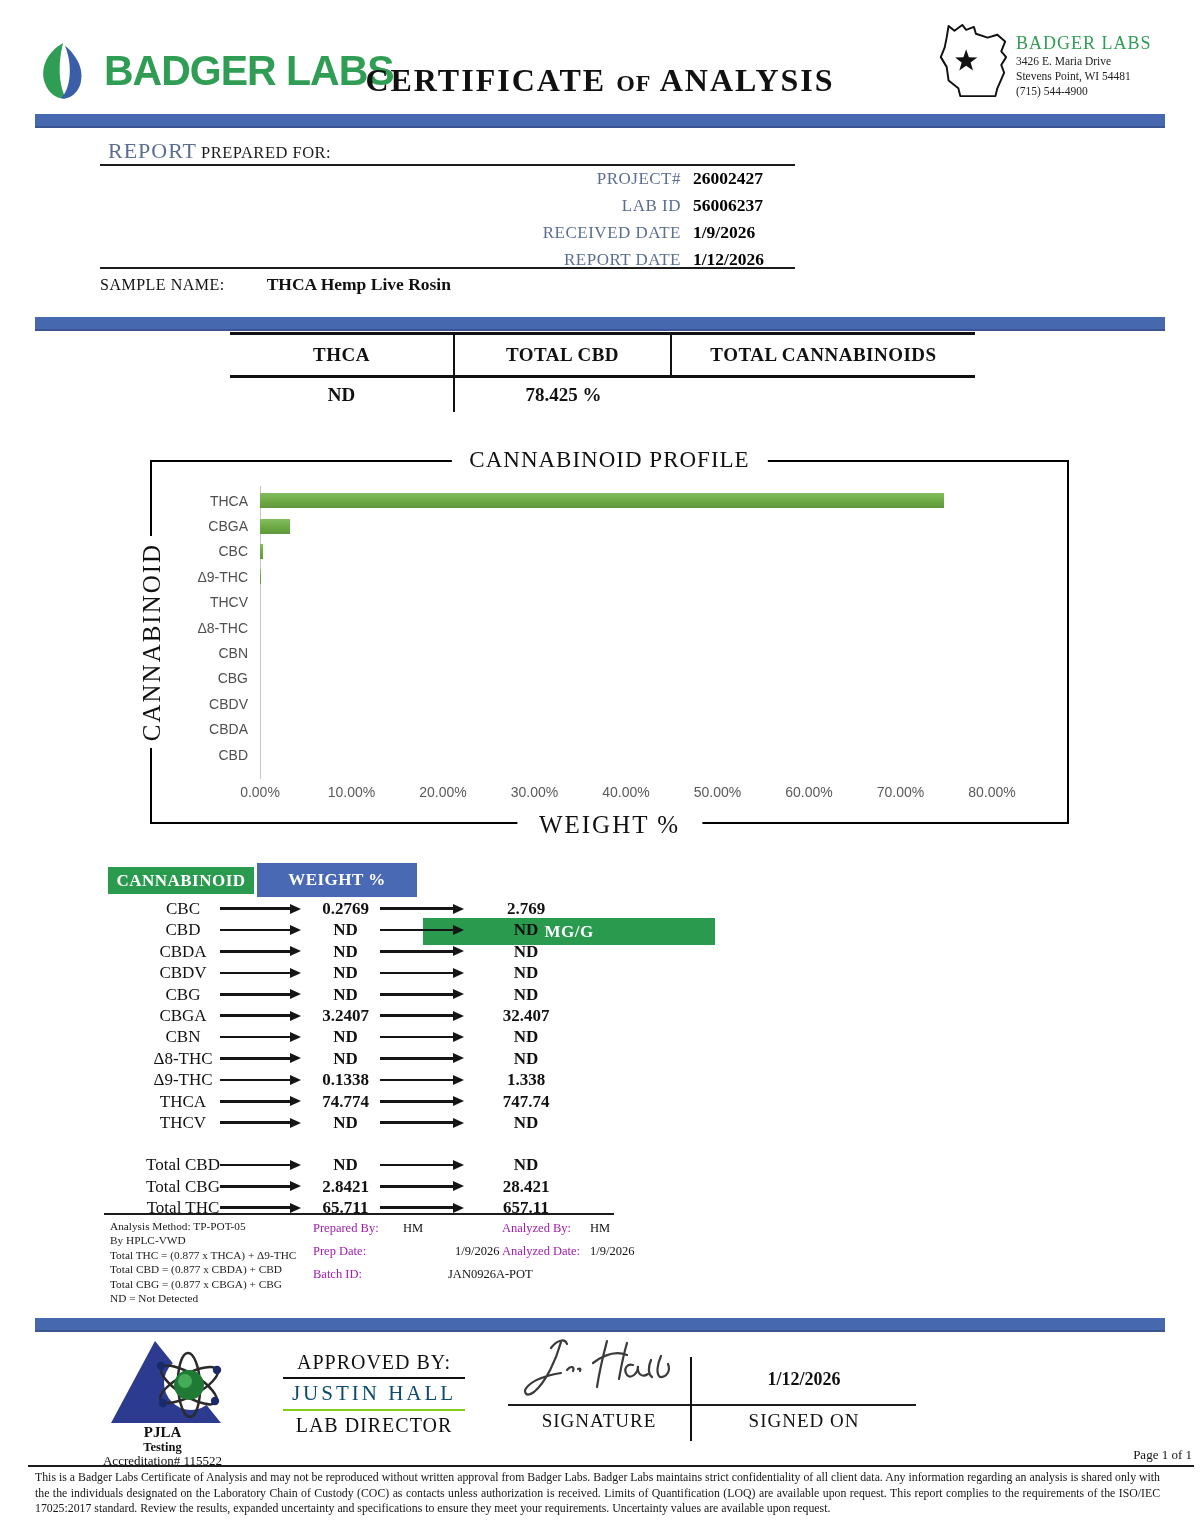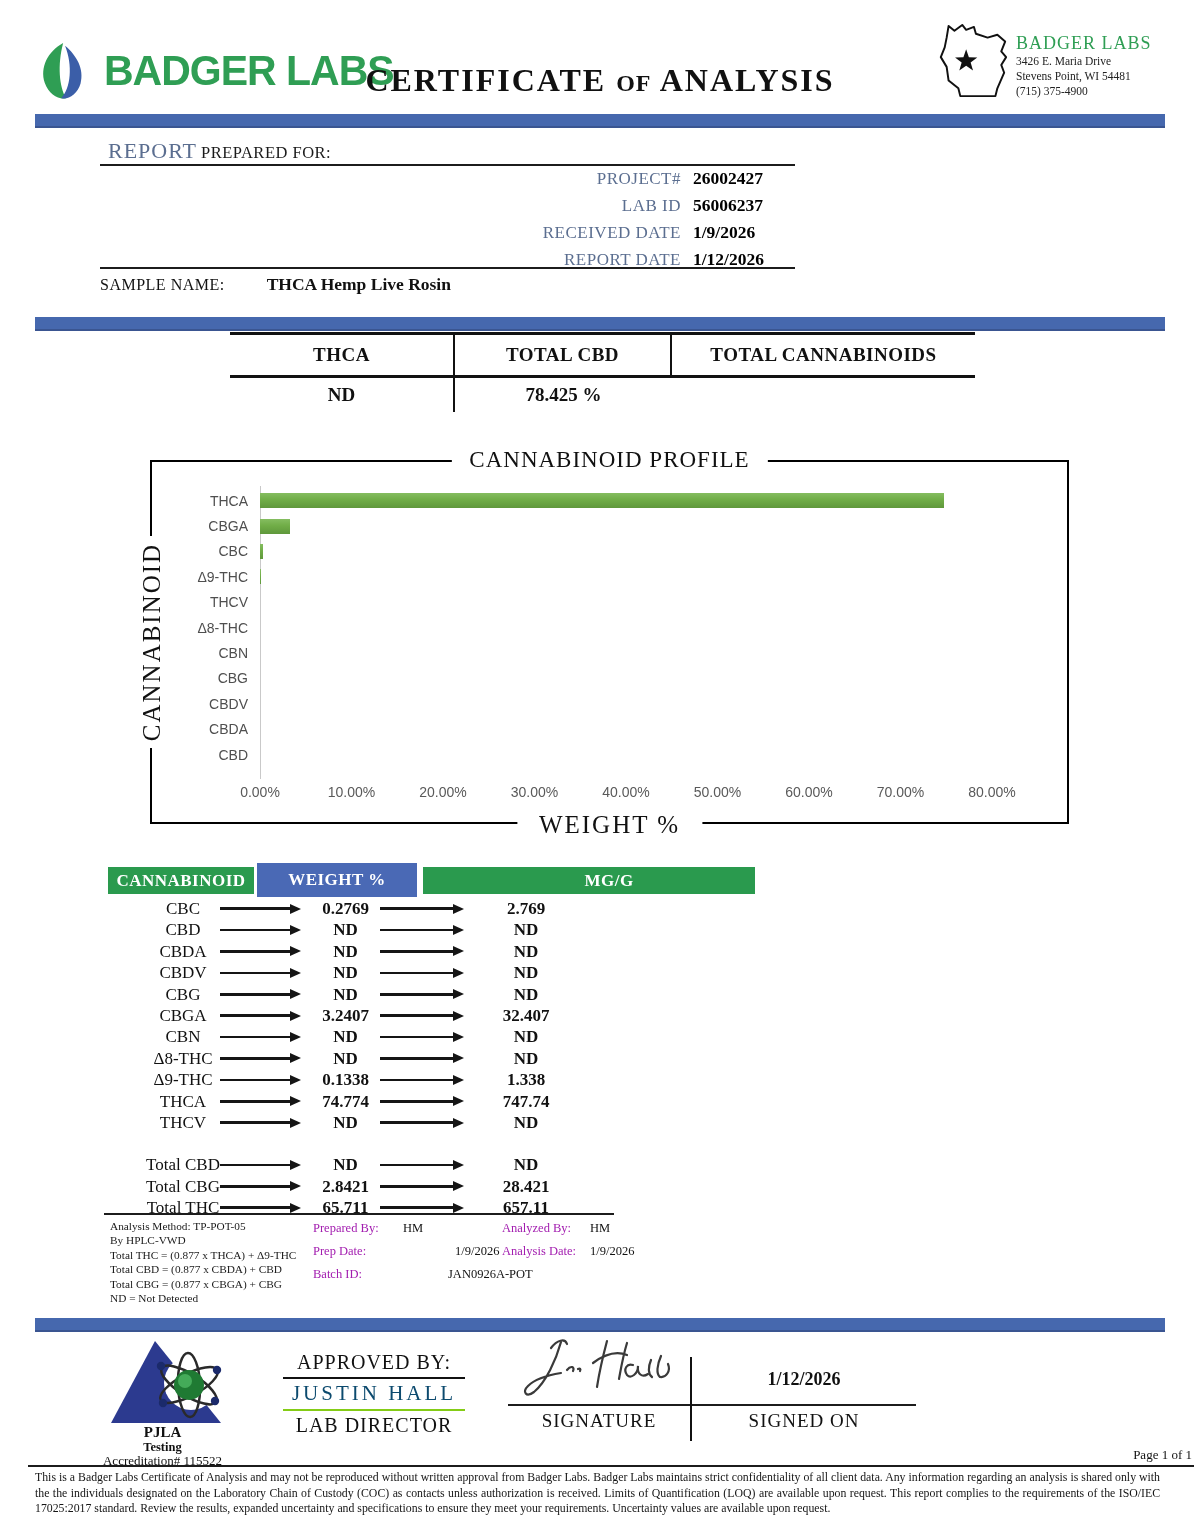--- a/index.html
+++ b/index.html
@@ -135,21 +135,21 @@
   <div class="abs wi-wrap">
     <svg width="78" height="88" viewBox="0 0 80 90">
       <path d="M14 20 L16 8 L22 13 L30 7 L34 12 L42 9 L44 16 L56 20 L66 17 L74 24 L70 34 L75 40 L70 48 L73 56 L66 72 L64 80 L28 80 L26 72 L16 64 L14 50 L8 40 L12 30 Z" fill="#ffffff" stroke="#111" stroke-width="2" stroke-linejoin="round"></path>
       <polygon points="34,32 36.8,40.1 45.4,40.3 38.6,45.5 41.05,53.7 34,48.8 26.95,53.7 29.4,45.5 22.6,40.3 31.2,40.1" fill="#111"></polygon>
     </svg>
   </div>
   <div class="abs lab-block">
     <div class="lab-name">BADGER LABS</div>
     <div class="lab-addr">3426 E. Maria Drive</div>
     <div class="lab-addr">Stevens Point, WI 54481</div>
-    <div class="lab-addr">(715) 375-4900</div>
+    <div class="lab-addr">(715) 544-4900</div>
   </div>
 
   <div class="abs bluebar bar1"></div>
 
   <div class="abs rep-heading">
     <span class="rep-word">REPORT</span>
     <span class="prep-word">PREPARED FOR:</span>
   </div>
   <div class="abs hline heading-line"></div>
 
@@ -247,21 +247,21 @@
         <div class="c-tick" style="left: 525.5px;">50.00%</div>
         <div class="c-tick" style="left: 617px;">60.00%</div>
         <div class="c-tick" style="left: 708.5px;">70.00%</div>
         <div class="c-tick" style="left: 800px;">80.00%</div>
       </div>
     <div class="chart-xlabel">WEIGHT %</div>
   </div>
 
   <div class="abs th-box th-green" style="left:108px;top:867px;width:146px;">CANNABINOID</div>
   <div class="abs th-box th-blue" style="left:257px;top:863px;width:160px;">WEIGHT %</div>
-  <div class="abs th-box th-green" style="left:423px;top:867px;width:292px;padding-left:40px;">MG/G</div>
+  <div class="abs th-box th-green" style="left:423px;top:918px;width:292px;">MG/G</div>
 
   <div class="abs tbl">
     <div id="tbl-rows">
         <div class="t-row">
           <div class="t-name">CBC</div>
           <div class="arr a1"></div>
           <div class="t-v1">0.2769</div>
           <div class="arr a2"></div>
           <div class="t-v2">2.769</div>
         </div>
@@ -385,21 +385,21 @@
         <span class="n-value" style="margin-left:45px">JAN0926A-POT</span>
       </div>
   </div>
 
   <div class="abs note-col notes-3 n3">
     <div class="n-row">
         <span class="n-label">Analyzed By:</span>
         <span class="n-value">HM</span>
       </div>
     <div class="n-row">
-        <span class="n-label">Analysis Date:</span>
+        <span class="n-label">Analyzed Date:</span>
         <span class="n-value">1/9/2026</span>
       </div>
   </div>
 
   <div class="abs bluebar bar3"></div>
 
   <div class="abs" style="left:103px;top:1337px;">
     <svg width="145" height="90" viewBox="0 0 145 90">
       <path d="M52 4 L118 86 L8 86 Z" fill="#2c3a8f"></path>
       <circle cx="88" cy="46" r="27" fill="#ffffff"></circle>

